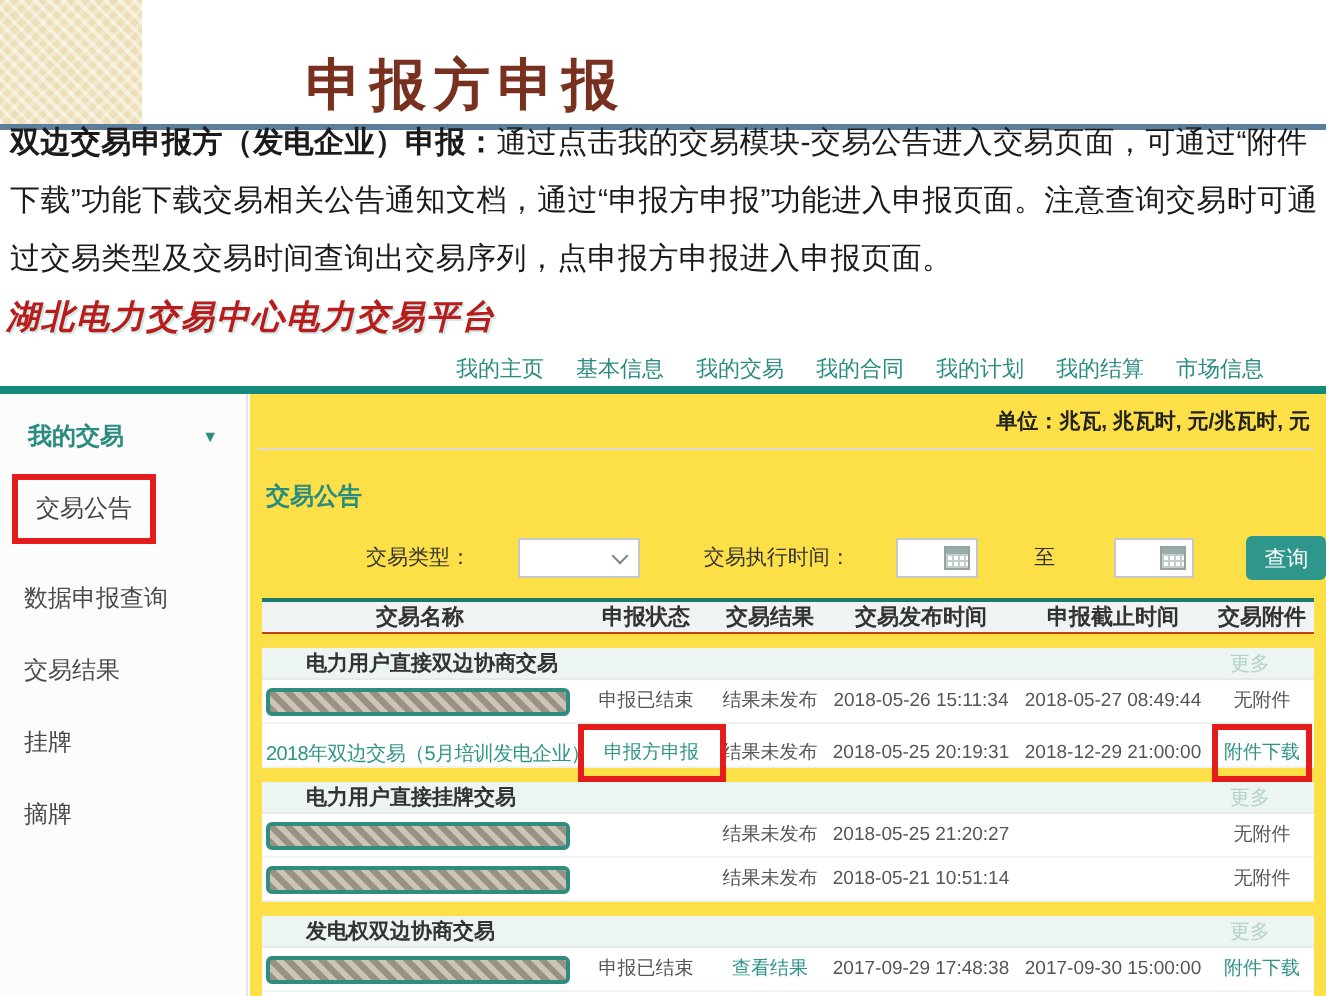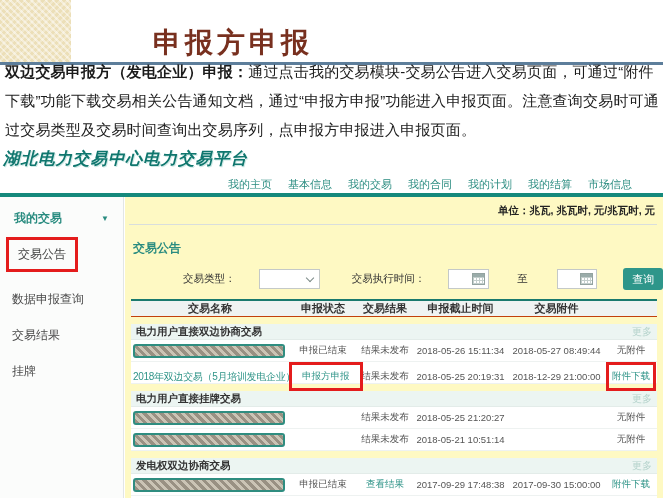--- a/index.html
+++ b/index.html
@@ -12,42 +12,42 @@
     background-image:repeating-linear-gradient(45deg, rgba(255,255,255,.45) 0 2px, transparent 2px 5px),
                      repeating-linear-gradient(-45deg, rgba(255,255,255,.3) 0 2px, transparent 2px 5px);
     border-right:2px solid #fff; }
   .page-title { position:absolute; left:153px; top:24px; font-size:28px; font-weight:bold;
     color:#78301f; letter-spacing:4px; font-family:"DejaVu Serif", serif; }
   .title-rule { position:absolute; left:0; top:62px; width:663px; height:3px; background:#5d7e9b; }
   .intro { position:absolute; left:5px; top:57px; width:654px; font-size:15px; line-height:29px;
     color:#1b1b1b; letter-spacing:.2px; }
   .intro b { font-weight:bold; }
   .platform-title { position:absolute; left:3px; top:148px; font-size:16.5px; font-weight:bold;
-    font-style:italic; color:#0f766e; letter-spacing:1px; text-shadow:1px 1px 0 #cfeae6; }
+    font-style:italic; color:#b91c1c; letter-spacing:1px; text-shadow:1px 1px 0 #cfeae6; }
 
   
   .navbar { position:absolute; left:228px; top:177px; display:flex; gap:16px; }
   .nav-item { font-size:11px; color:#2a8c80; white-space:nowrap; cursor:pointer; }
   .nav-underline { position:absolute; left:0; top:193px; width:663px; height:4px; background:#15897c; }
   .nav-caret { position:absolute; left:365px; top:197px; width:0; height:0;
     border-left:5px solid transparent; border-right:5px solid transparent; border-top:5px solid #15897c; }
 
   
   .sidebar { position:absolute; left:0; top:197px; width:124px; height:301px;
     background:#fbfcfb; border-right:1px solid #e2e6e5; }
   .side-header { display:flex; align-items:center; justify-content:space-between;
     padding:13px 14px 0 14px; }
   .side-header .lbl { font-size:12px; font-weight:bold; color:#2a8c80; }
   .side-header .arrow { font-size:8px; color:#2a8c80; }
   .side-item { font-size:12px; color:#4a4a4a; margin:19px 0 0 12px; cursor:pointer; white-space:nowrap; }
   .side-item.hl { border:3px solid #e41c1c; padding:6px 9px; margin:10px 0 0 6px;
     width:fit-content; color:#444; }
 
   
-  .main { position:absolute; left:125px; top:197px; width:538px; height:301px; background:#fef9c3; }
+  .main { position:absolute; left:125px; top:197px; width:538px; height:301px; background:#fde047; }
   .unit-note { text-align:right; font-size:10.5px; font-weight:bold; color:#222;
     padding:7px 8px 6px 0; }
   .main-divider { border-bottom:1px solid #d9dedd; margin:0 6px 0 4px; }
   .section-title { font-size:12px; font-weight:bold; color:#2a8c80; margin:15px 0 0 8px; }
 
   .filters { display:flex; align-items:center; margin:11px 0 0 58px; font-size:10.5px; color:#333;gap:20px; }
   .filters .flabel { white-space:nowrap; }
   .fselect { width:105px; height:20px; border:1px solid #c4c9c8; background:#fff; margin-left:3px;
     display:flex; align-items:center; justify-content:flex-end; padding-right:6px; cursor:pointer; }
   .chev { width:6px; height:6px; border-right:1.5px solid #7b8a87; border-bottom:1.5px solid #7b8a87;
@@ -63,21 +63,21 @@
     font-size:11px; border:none; border-radius:3px; cursor:pointer; font-family:inherit; }
 
   
   .tbl { margin:9px 6px 0 6px; }
   .grid-row { display:grid; grid-template-columns:158px 68px 56px 95px 97px 1fr; align-items:center; }
   .thead { height:18px; background:#eff3f2; border-top:2px solid #1a7a6e;
     border-bottom:1px solid #c2410c; }
   .thead .th { font-size:11px; font-weight:bold; color:#333; text-align:center; white-space:nowrap; }
   .tgroup { margin-top:7px; }
   .group-header { height:16px; background:#ecf5f2; display:flex; align-items:center;
-    justify-content:space-between; padding:0 5px; border-bottom:1px solid #e3ece9; }
+    justify-content:space-between; padding:0 22px; border-bottom:1px solid #e3ece9; }
   .group-title { font-size:10.5px; font-weight:bold; color:#333; }
   .more-link { font-size:10px; color:#b5d3cc; cursor:pointer; }
   .trow { height:22px; border-bottom:1px solid #eef2f1; background:#fff; font-size:9.5px;
     color:#555; }
   .trow .td { text-align:center; white-space:nowrap; overflow:visible; }
   .trow .td.name { text-align:left; padding-left:2px; }
   .name-link { color:#2f9488; font-size:10px; cursor:pointer; letter-spacing:-.3px;margin-top:40px; }
   .cell-link { color:#2f9488; cursor:pointer; }
   .redacted { display:inline-block; width:152px; height:14px; border:2px solid #2f8d80;
     border-radius:3px; vertical-align:middle;
@@ -115,20 +115,21 @@
 
   <div class="sidebar">
     <div class="side-header">
       <span class="lbl">我的交易</span>
       <span class="arrow">▼</span>
     </div>
     <div class="side-item hl">交易公告</div>
     <div class="side-item">数据申报查询</div>
     <div class="side-item">交易结果</div>
     <div class="side-item">挂牌</div>
+    <div class="side-item">摘牌</div>
   </div>
 
   <div class="main">
     <div class="unit-note">单位：兆瓦, 兆瓦时, 元/兆瓦时, 元</div>
     <div class="main-divider"></div>
     <div class="section-title">交易公告</div>
 
     <div class="filters">
       <span class="flabel">交易类型：</span>
       <span class="fselect">
@@ -143,20 +144,21 @@
           <span class="cal-icon"></span>
         </span>
       <button class="search-btn">查询</button>
     </div>
 
     <div class="tbl">
       <div class="grid-row thead">
         <span class="th">交易名称</span>
         <span class="th">申报状态</span>
         <span class="th">交易结果</span>
+        <span class="th">交易发布时间</span>
         <span class="th">申报截止时间</span>
         <span class="th">交易附件</span>
       </div>
 
       <div class="tgroup">
         <div class="group-header">
           <span class="group-title">电力用户直接双边协商交易</span>
           <span class="more-link">更多</span>
         </div>
         <div class="grid-row trow">

